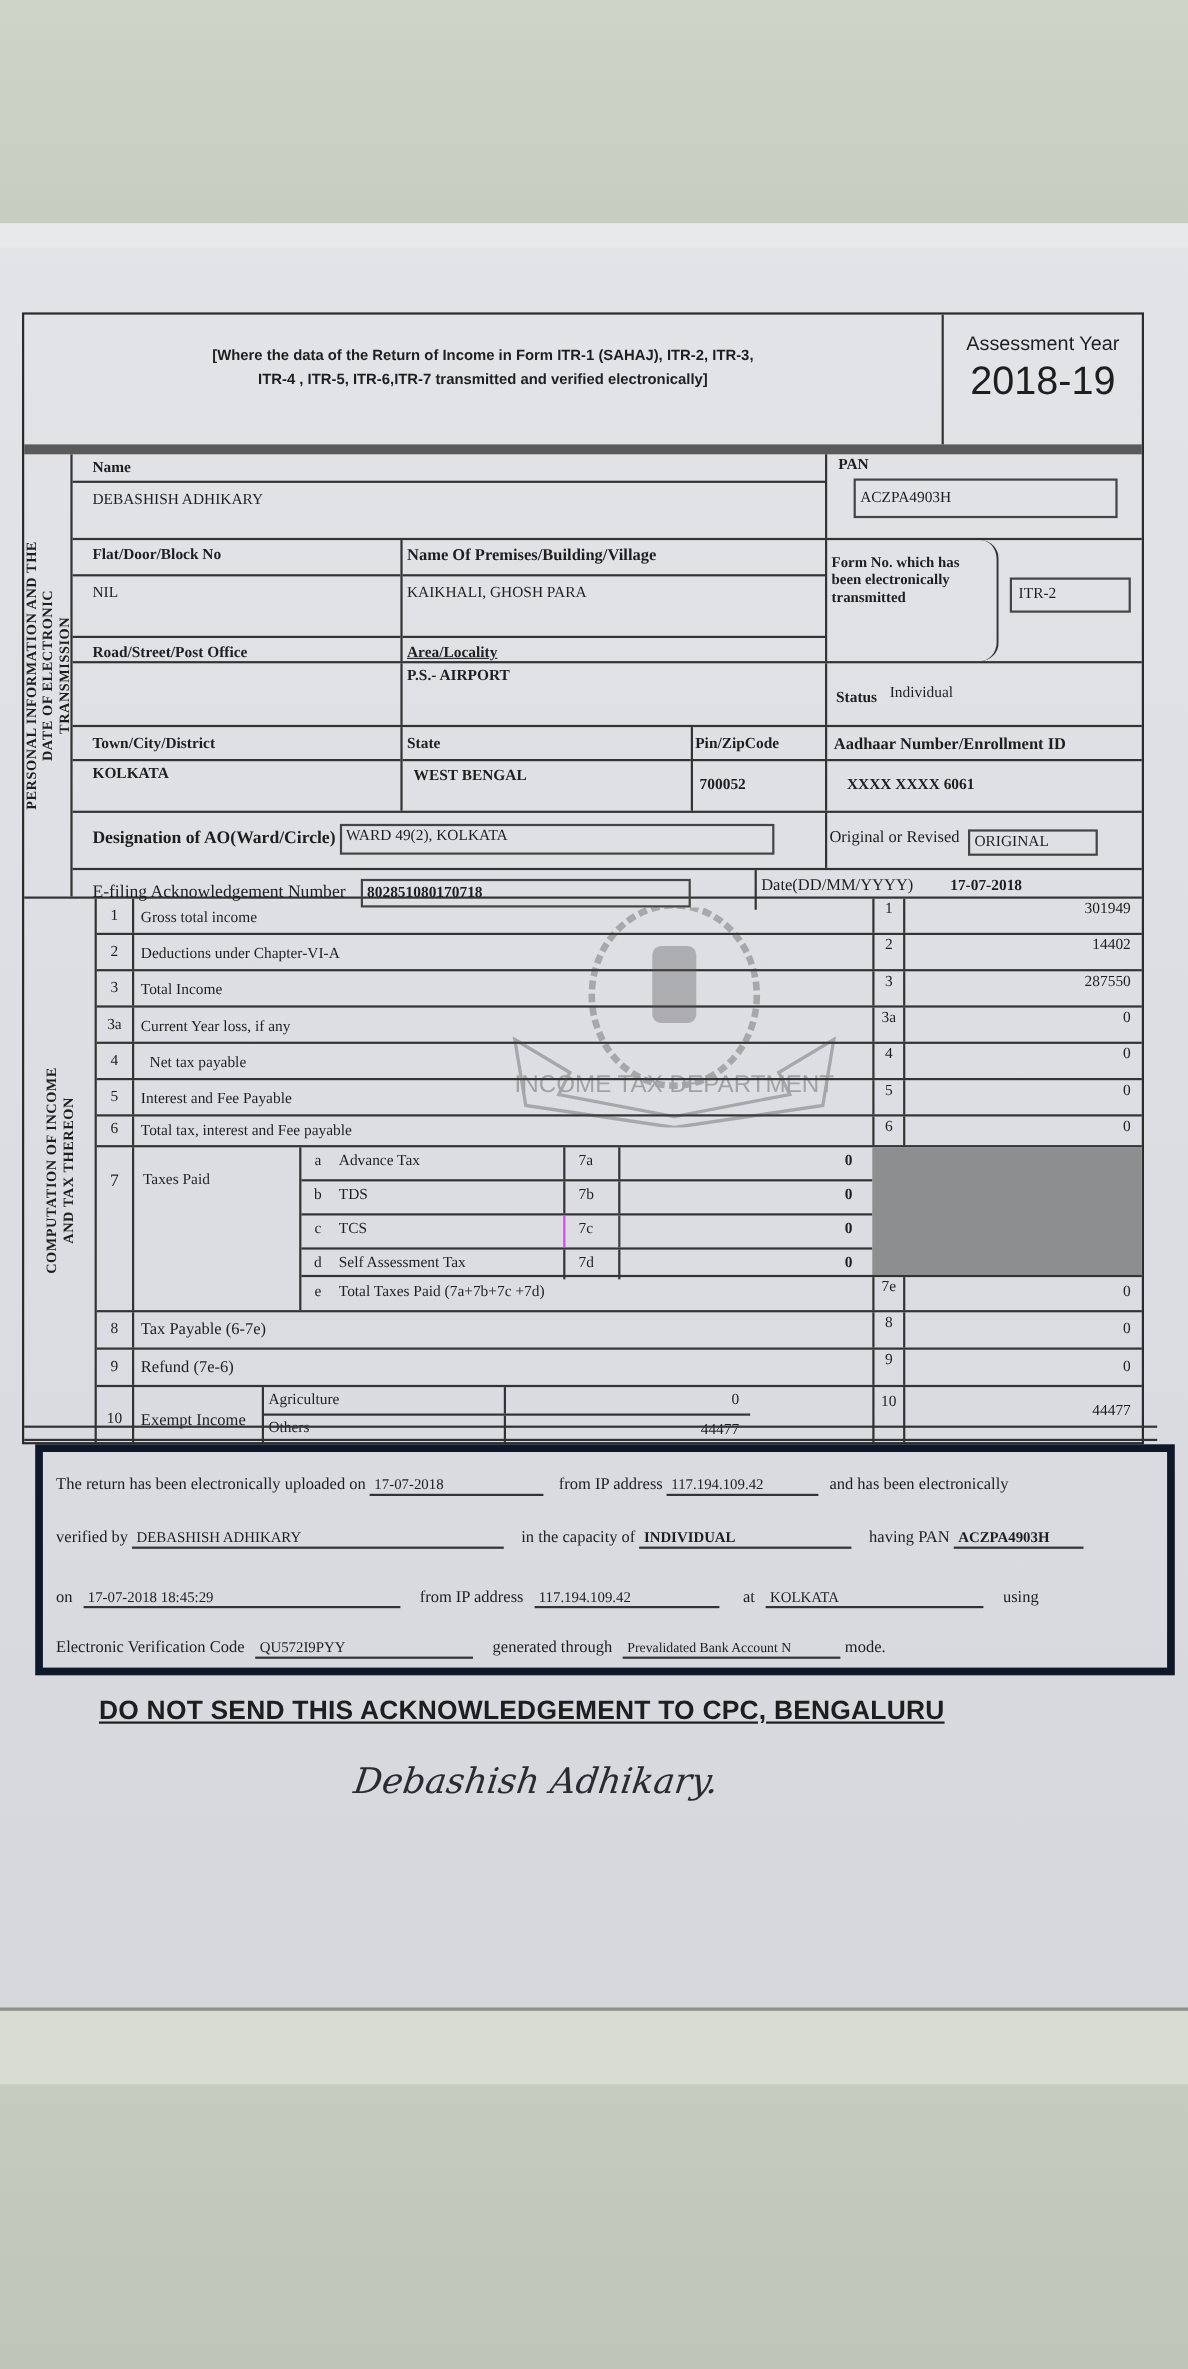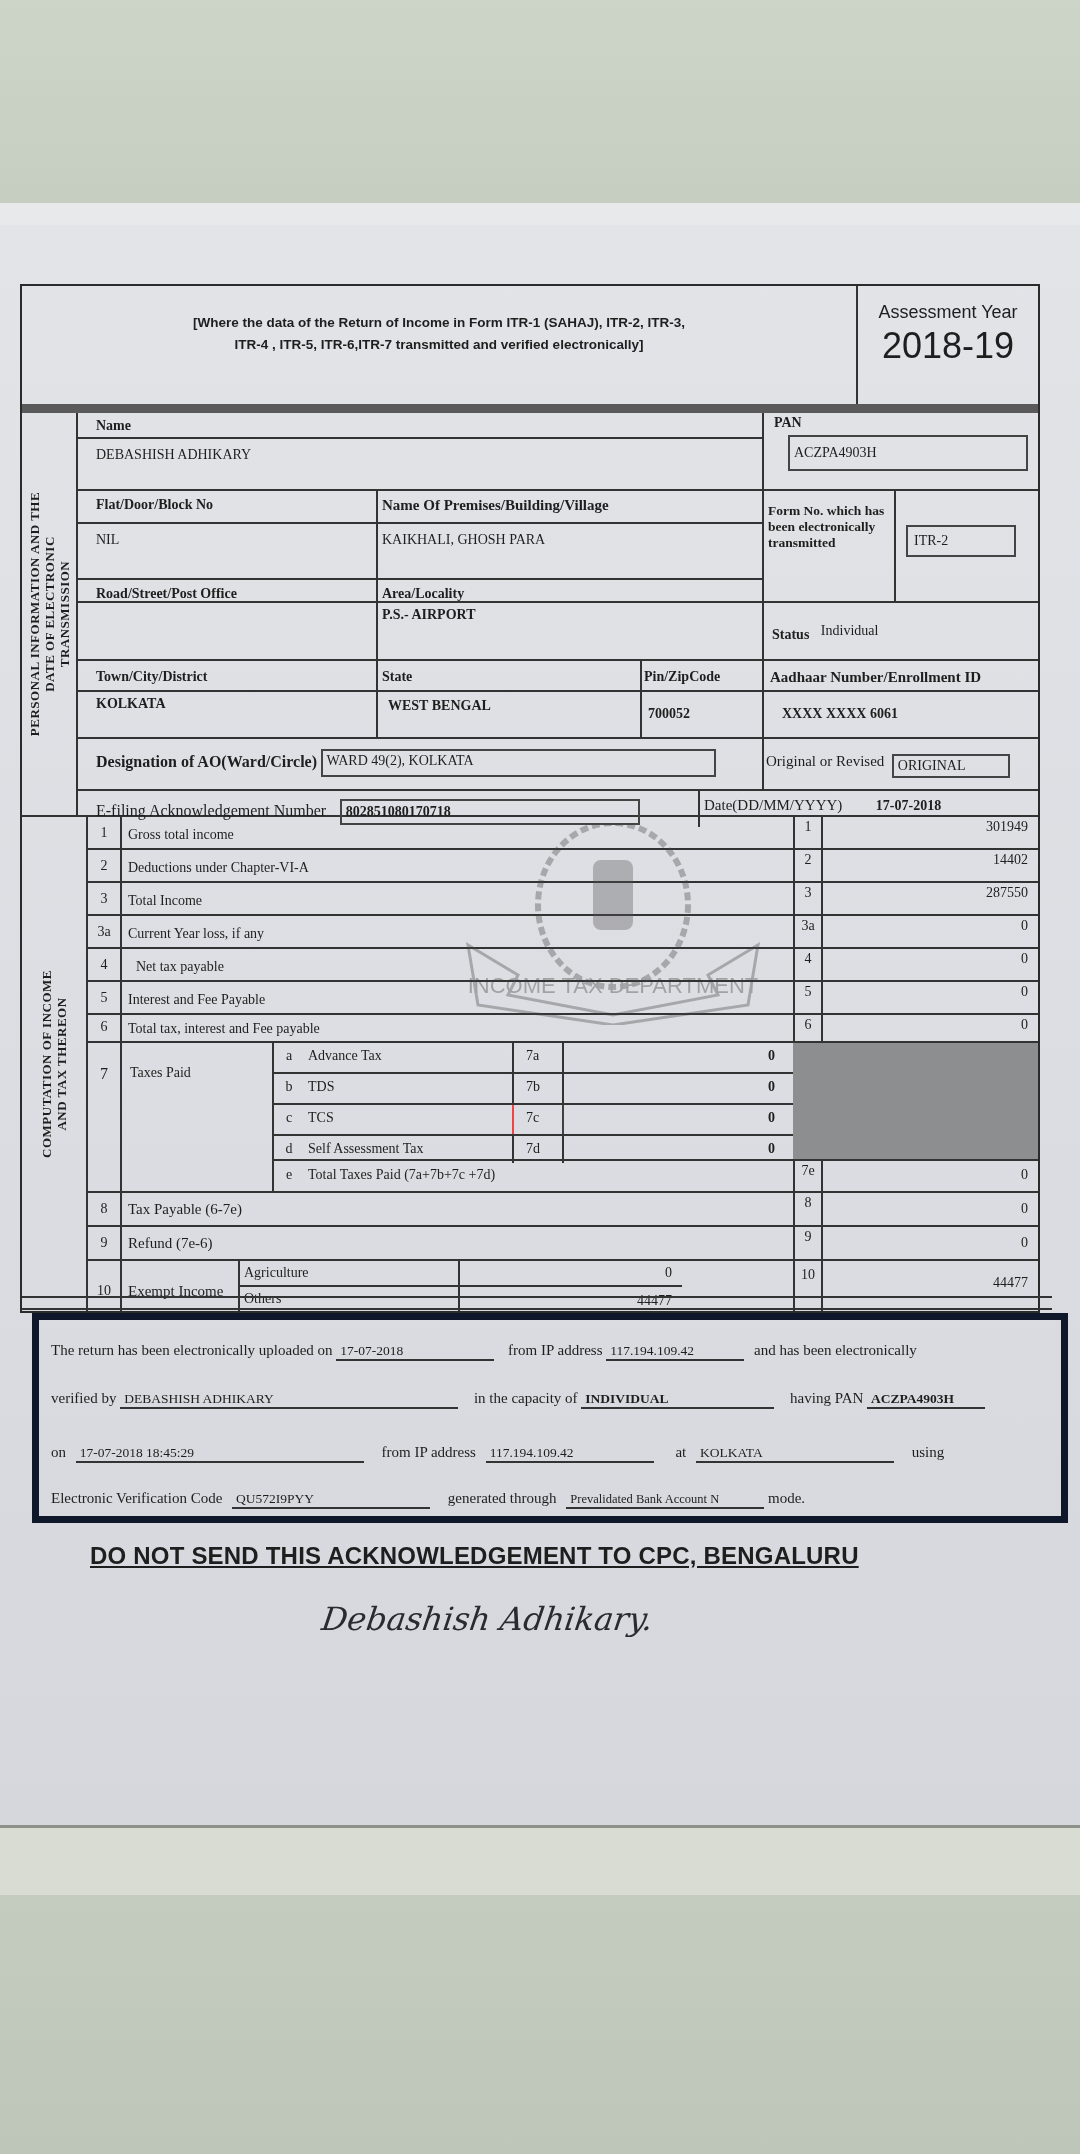--- a/index.html
+++ b/index.html
@@ -107,23 +107,23 @@
 
       <div class="row" style="height:110px;">
         <div class="cell" style="width:300px;padding:0;">
           <div class="lbl" style="border-bottom:2px solid #333;padding:6px 18px;height:19px;">Flat/Door/Block No</div>
           <div class="val" style="padding:8px 18px;height:38px;border-bottom:2px solid #333;">NIL</div>
           <div class="lbl" style="padding:6px 18px;">Road/Street/Post Office</div>
         </div>
         <div class="cell" style="width:386px;padding:0;">
           <div class="lbl" style="border-bottom:2px solid #333;padding:6px 4px;height:19px;font-size:15px;">Name Of Premises/Building/Village</div>
           <div class="val" style="padding:8px 4px;height:38px;border-bottom:2px solid #333;">KAIKHALI, GHOSH PARA</div>
-          <div class="lbl" style="padding:6px 4px;">Area/Locality</div>
-        </div>
-        <div class="cell" style="width:132px;padding:12px 4px;font-weight:bold;font-size:13.5px;line-height:16px;">Form No. which has been electronically transmitted</div>
+          <div class="lbl" style="padding:6px 4px;text-decoration:underline;">Area/Locality</div>
+        </div>
+        <div class="cell" style="width:156px;padding:12px 4px;font-weight:bold;font-size:13.5px;line-height:16px;border-radius:17px;">Form No. which has been electronically transmitted</div>
         <div class="cell" style="flex:1;padding:34px 10px;">
           <div class="boxed val" style="width:110px;">ITR-2</div>
         </div>
       </div>
 
       <div class="row" style="height:56px;">
         <div class="cell" style="width:300px;"></div>
         <div class="cell val" style="width:386px;padding:4px;font-weight:bold;">P.S.- AIRPORT</div>
         <div class="cell" style="flex:1;padding:20px 8px 0;">
           <span class="lbl">Status</span>
@@ -245,21 +245,21 @@
                 <div style="flex:1;text-align:right;padding:5px 18px 0 0;font-weight:bold;">0</div>
               </div>
               <div style="display:flex;height:29px;border-bottom:2px solid #333;font-size:14px;">
                 <div style="width:30px;text-align:center;padding-top:5px;">b</div>
                 <div style="width:210px;padding:5px 4px;border-right:2px solid #333;box-sizing:border-box;">TDS</div>
                 <div style="width:50px;padding:5px 12px;border-right:2px solid #333;box-sizing:border-box;">7b</div>
                 <div style="flex:1;text-align:right;padding:5px 18px 0 0;font-weight:bold;">0</div>
               </div>
               <div style="display:flex;height:29px;border-bottom:2px solid #333;font-size:14px;">
                 <div style="width:30px;text-align:center;padding-top:5px;">c</div>
-                <div style="width:210px;padding:5px 4px;border-right:2px solid #ef4444;box-sizing:border-box;">TCS</div>
+                <div style="width:210px;padding:5px 4px;border-right:2px solid #d946ef;box-sizing:border-box;">TCS</div>
                 <div style="width:50px;padding:5px 12px;border-right:2px solid #404040;box-sizing:border-box;">7c</div>
                 <div style="flex:1;text-align:right;padding:5px 18px 0 0;font-weight:bold;">0</div>
               </div>
               <div style="display:flex;height:27px;font-size:14px;">
                 <div style="width:30px;text-align:center;padding-top:5px;">d</div>
                 <div style="width:210px;padding:5px 4px;border-right:2px solid #333;box-sizing:border-box;">Self Assessment Tax</div>
                 <div style="width:50px;padding:5px 12px;border-right:2px solid #333;box-sizing:border-box;">7d</div>
                 <div style="flex:1;text-align:right;padding:5px 18px 0 0;font-weight:bold;">0</div>
               </div>
             </div>

